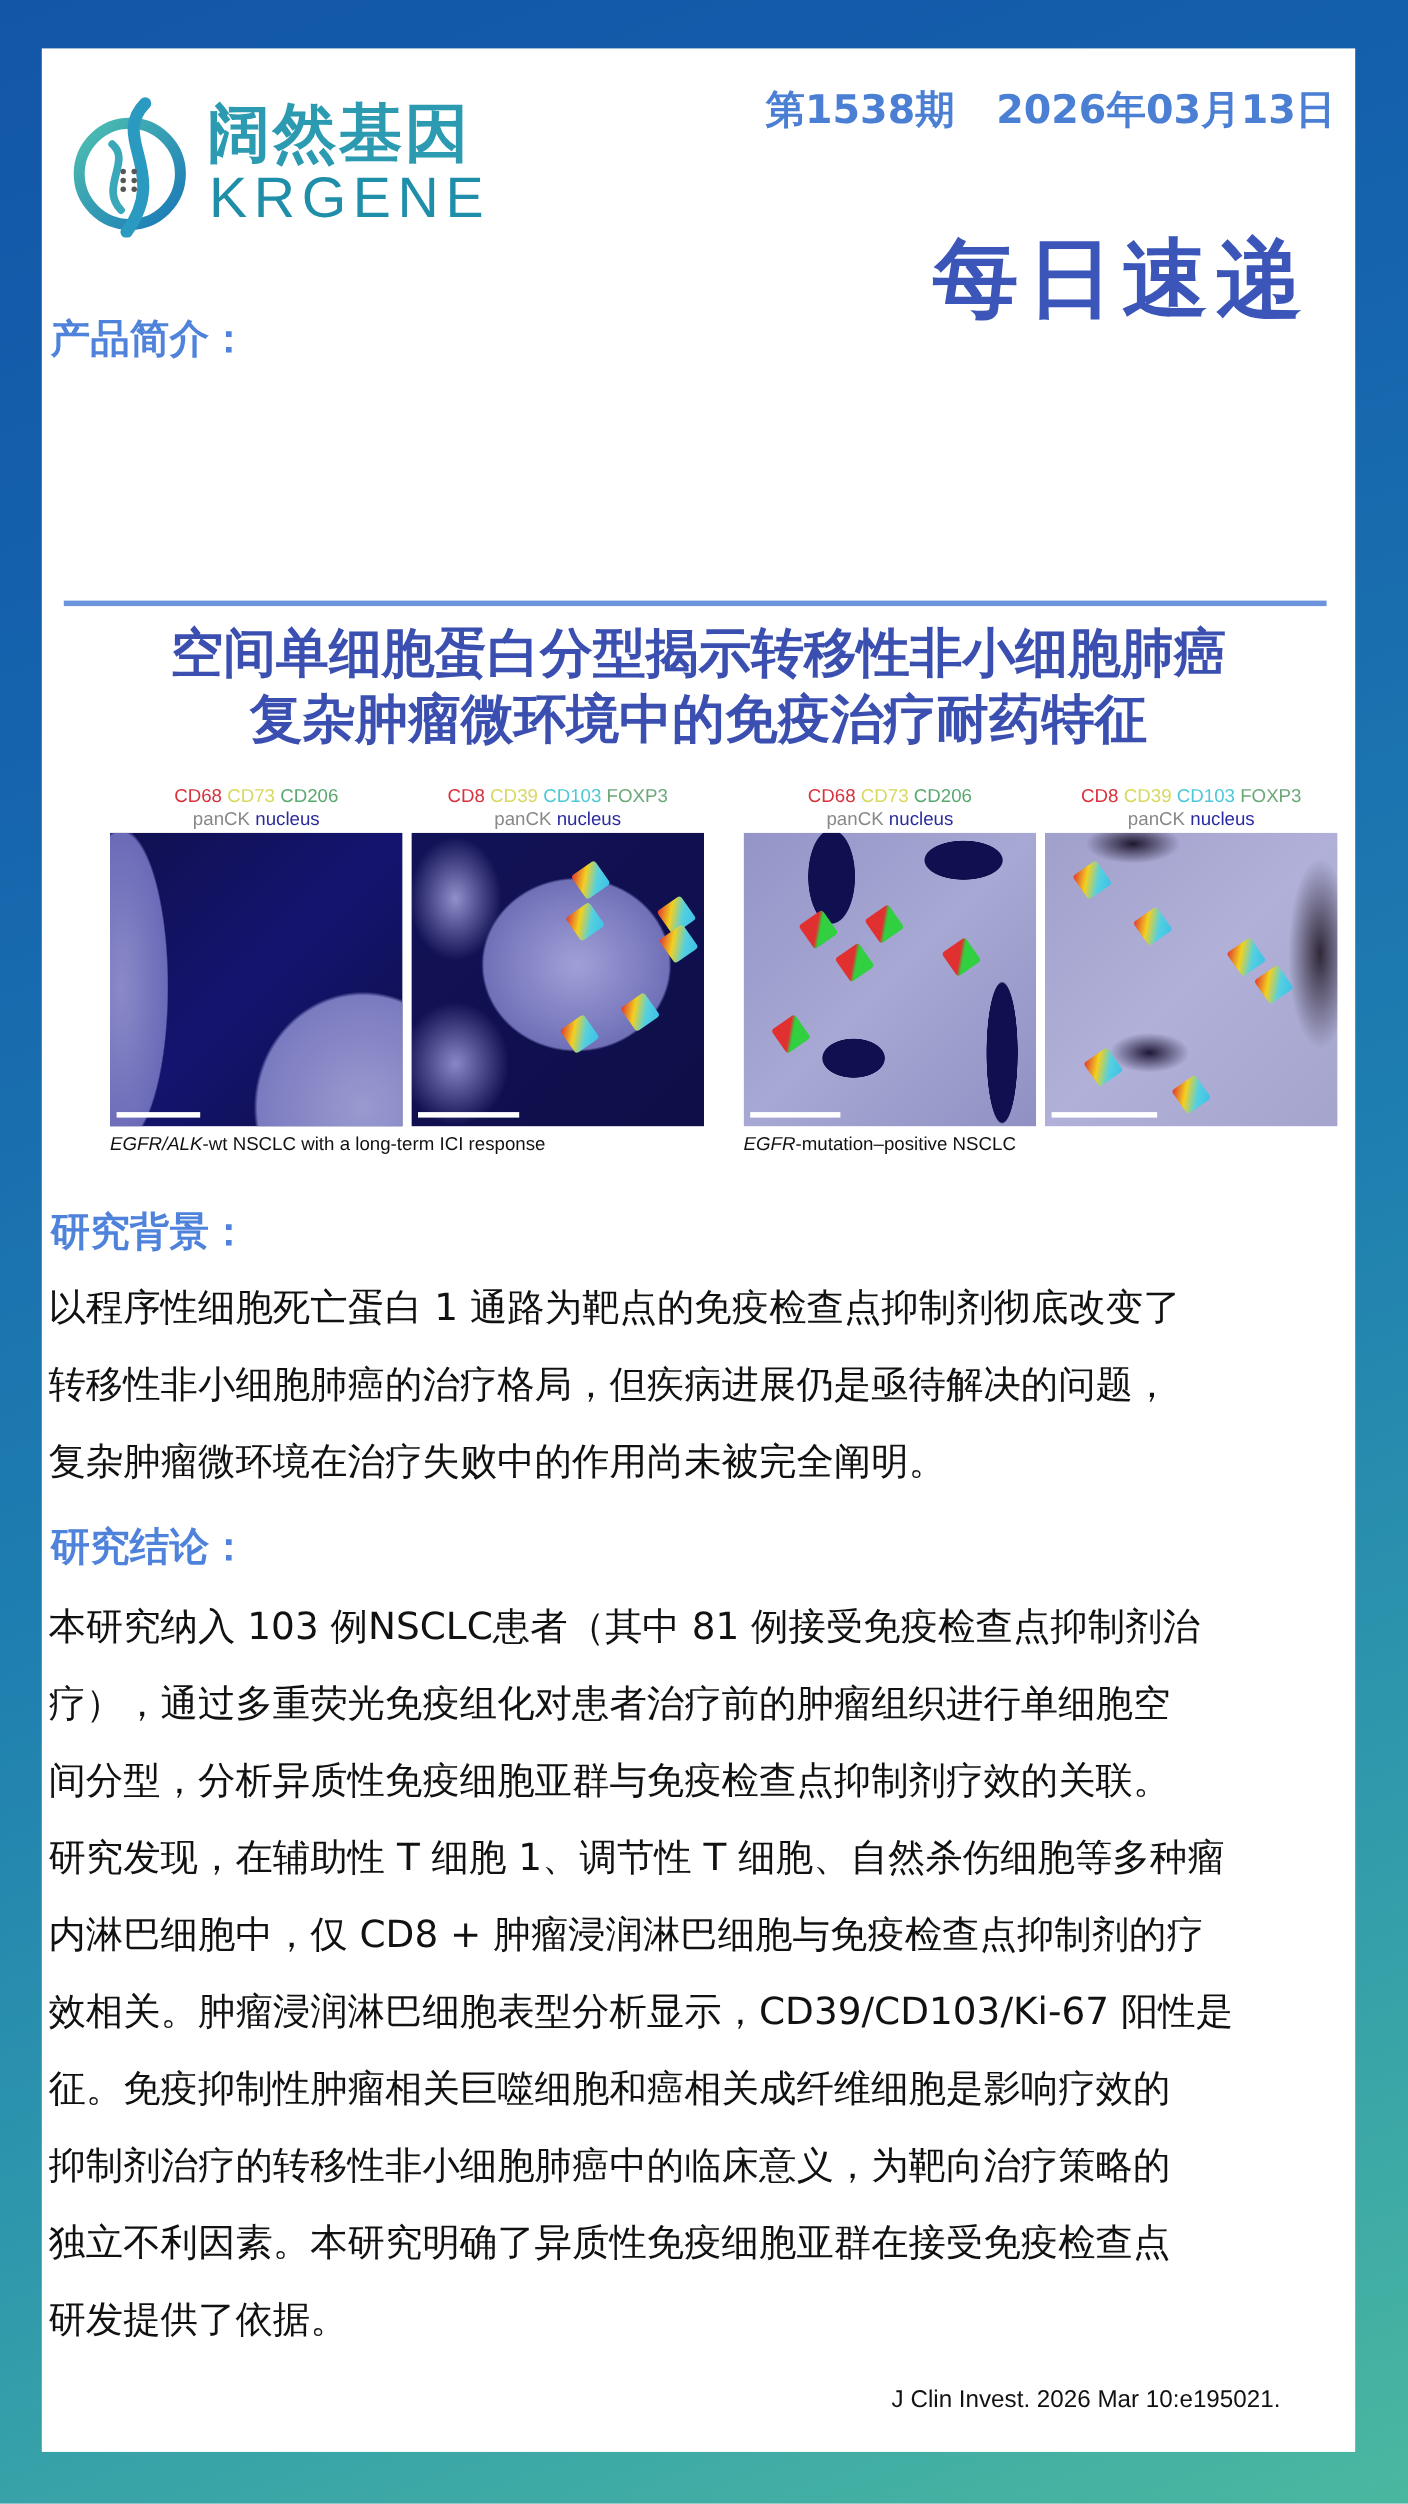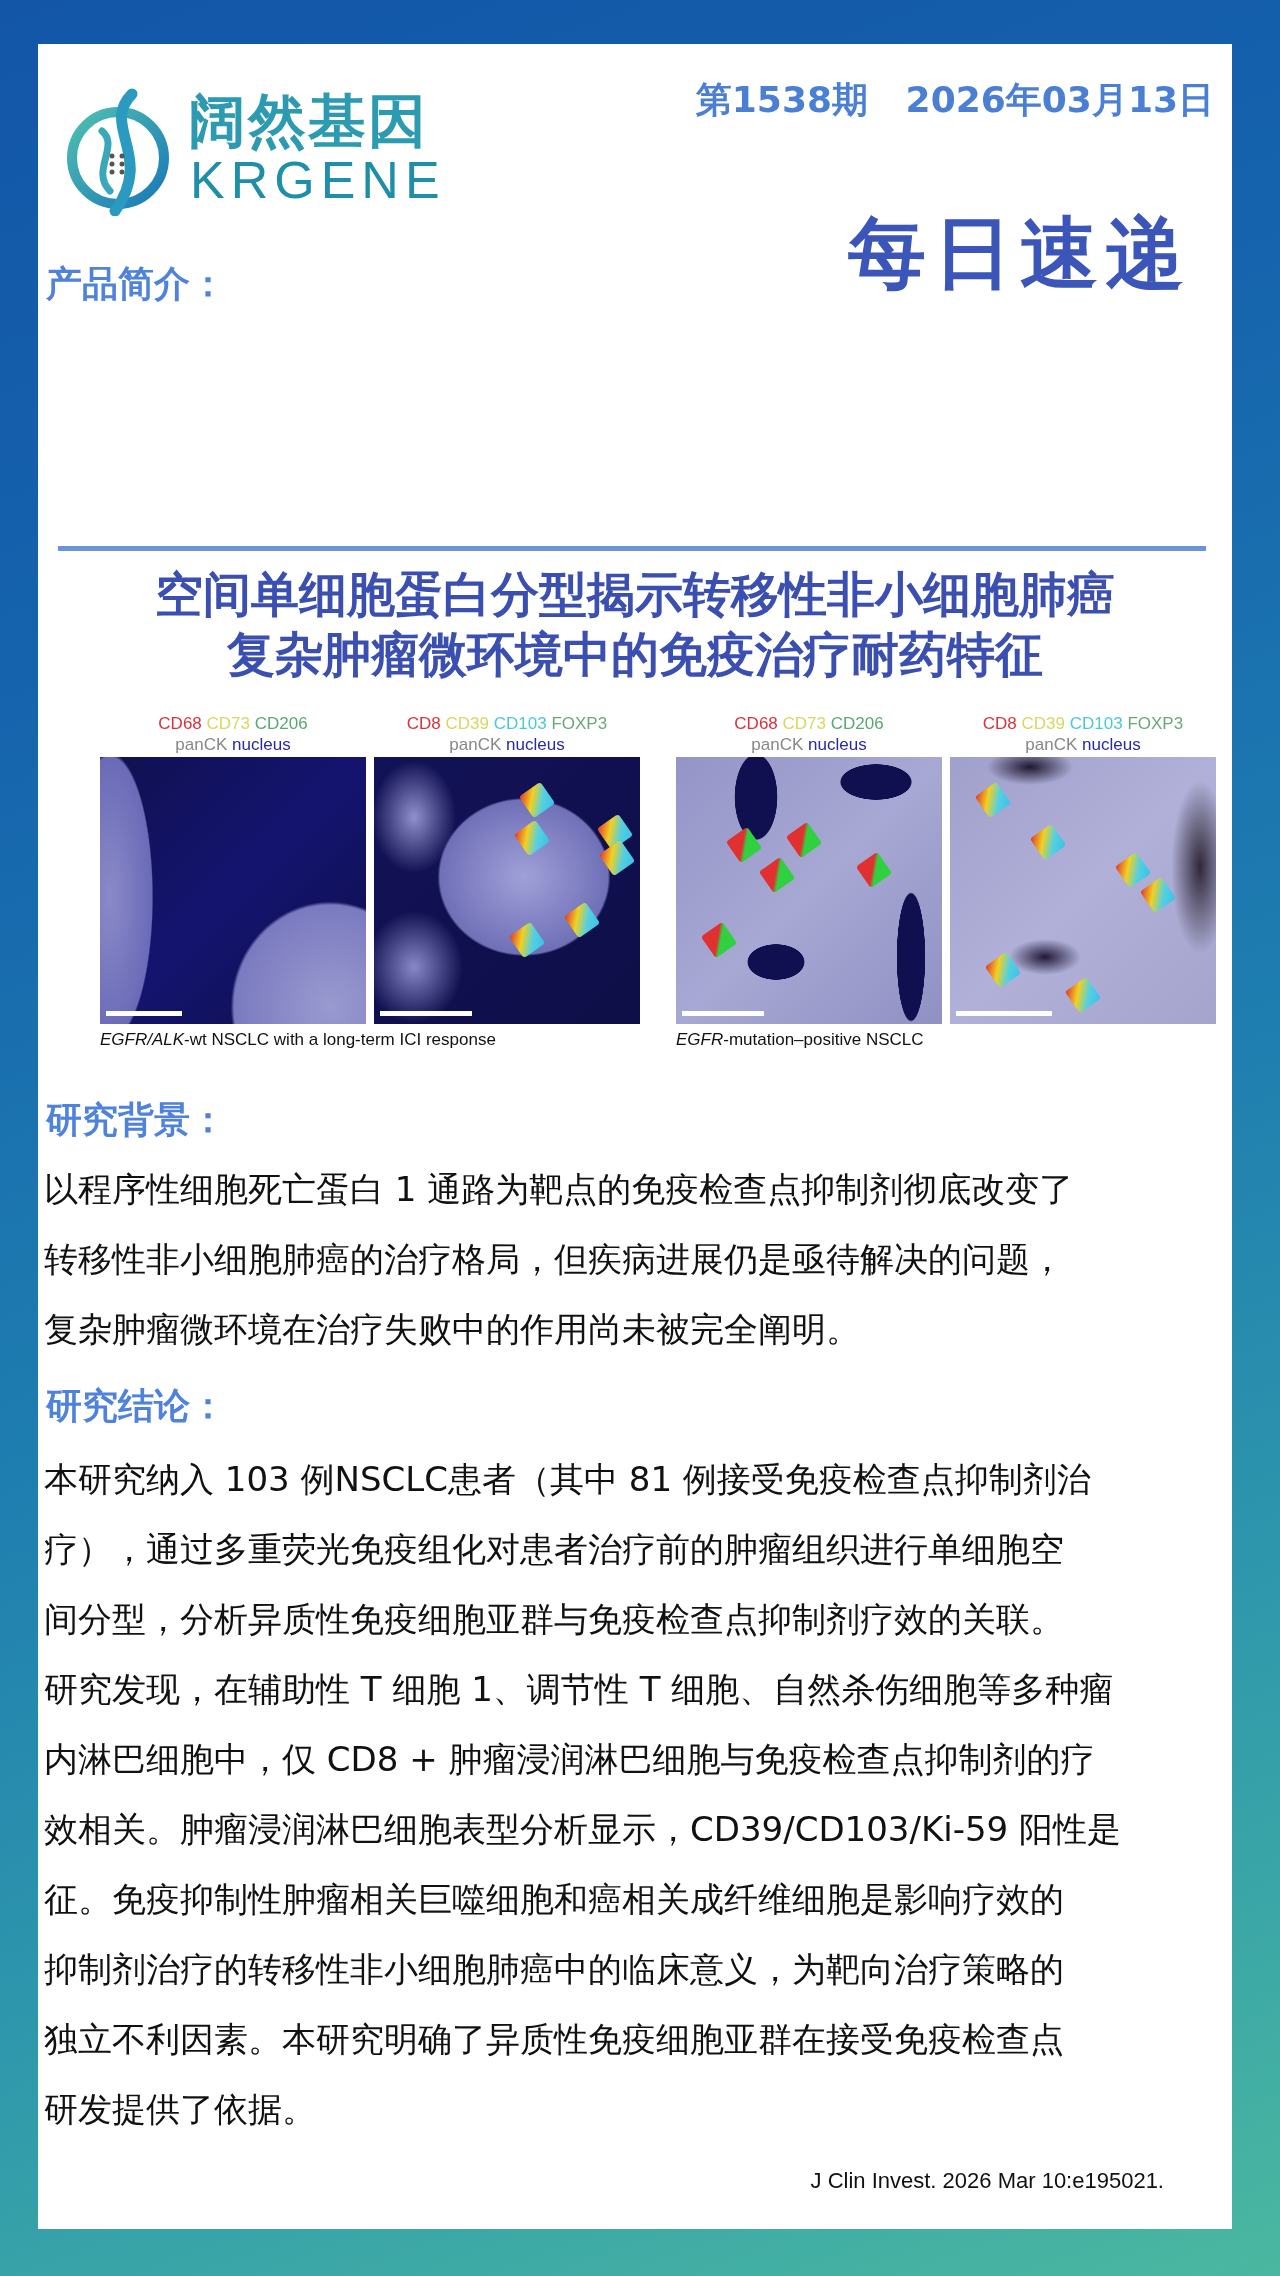--- a/index.html
+++ b/index.html
@@ -62,21 +62,21 @@
         <circle cx="62" cy="86" r="2.5" fill="#555"></circle>
     </svg>
     <div class="logo-cn">阔然基因</div>
     <div class="logo-en">KRGENE</div>
   </div>
 
   <div class="abs issue"><span>第1538期</span>   <span>2026年03月13日</span></div>
 
   <div class="abs daily">每日速递</div>
 
-  <div class="abs sec-h" style="top:216px">产品简介：</div>
+  <div class="abs sec-h" style="top:240px">产品简介：</div>
 
   <div class="abs rule"></div>
 
   <div class="abs title" style="top:520px">
     <div>空间单细胞蛋白分型揭示转移性非小细胞肺癌</div>
     <div>复杂肿瘤微环境中的免疫治疗耐药特征</div>
   </div>
 
   <div class="abs" style="left:0;top:0;width:1096px;height:1100px">
 
@@ -161,21 +161,21 @@
     <div>复杂肿瘤微环境在治疗失败中的作用尚未被完全阐明。</div>
   </div>
 
   <div class="abs sec-h" style="top:1338px">研究结论：</div>
   <div class="abs para" style="top:1400px">
     <div>本研究纳入 103 例NSCLC患者（其中 81 例接受免疫检查点抑制剂治</div>
     <div>疗），通过多重荧光免疫组化对患者治疗前的肿瘤组织进行单细胞空</div>
     <div>间分型，分析异质性免疫细胞亚群与免疫检查点抑制剂疗效的关联。</div>
     <div>研究发现，在辅助性 T 细胞 1、调节性 T 细胞、自然杀伤细胞等多种瘤</div>
     <div>内淋巴细胞中，仅 CD8 + 肿瘤浸润淋巴细胞与免疫检查点抑制剂的疗</div>
-    <div>效相关。肿瘤浸润淋巴细胞表型分析显示，CD39/CD103/Ki-59 阳性是</div>
+    <div>效相关。肿瘤浸润淋巴细胞表型分析显示，CD39/CD103/Ki-67 阳性是</div>
     <div>征。免疫抑制性肿瘤相关巨噬细胞和癌相关成纤维细胞是影响疗效的</div>
     <div>抑制剂治疗的转移性非小细胞肺癌中的临床意义，为靶向治疗策略的</div>
     <div>独立不利因素。本研究明确了异质性免疫细胞亚群在接受免疫检查点</div>
     <div>研发提供了依据。</div>
   </div>
 
   <div class="abs citation" style="top:2124px">J Clin Invest. 2026 Mar 10:e195021.</div>
 </div>
 
 </body></html>

